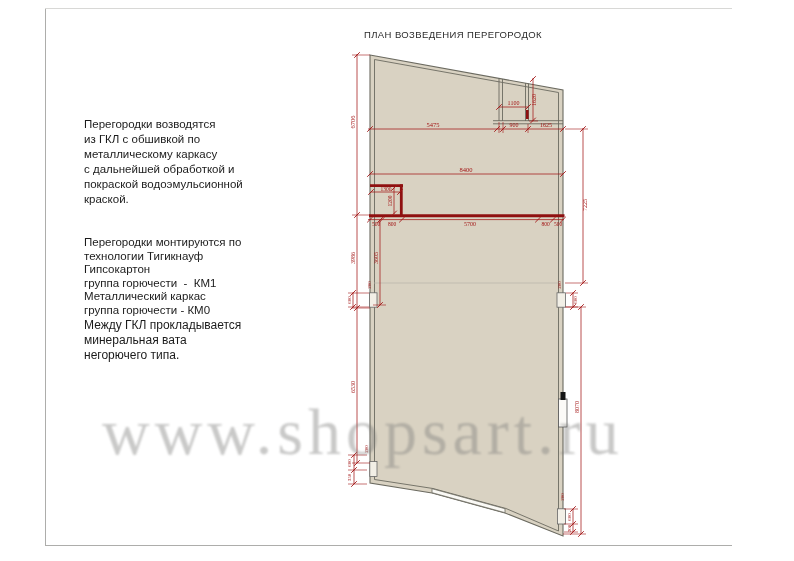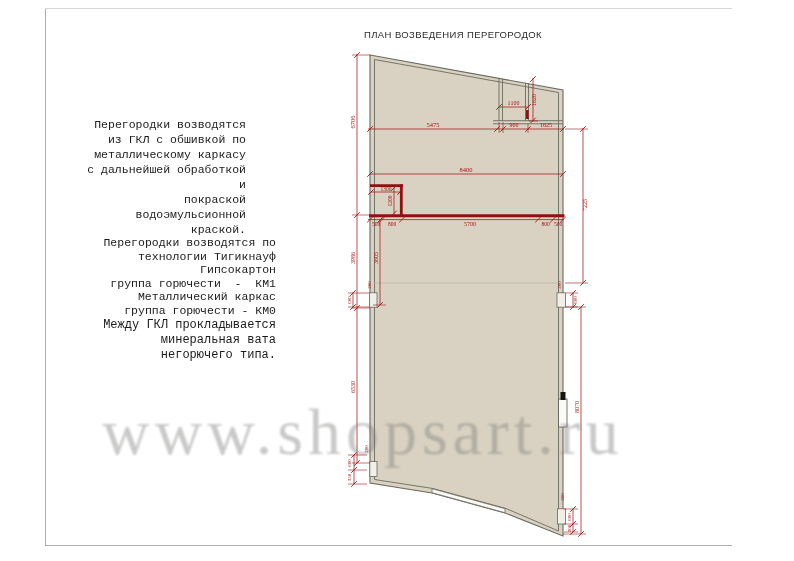--- a/index.html
+++ b/index.html
@@ -2,22 +2,22 @@
 <html><head>
 <meta charset="utf-8">
 <style>
   html,body{margin:0;padding:0;background:#fff;}
   .page{position:relative;width:732px;height:561px;background:#ffffff;overflow:hidden;
         font-family:"Liberation Serif",serif;}
   .frame{position:absolute;background:#adadab;}
   .frame.light{background:#d8d8d6;}
   .title{position:absolute;left:364px;top:29px;font-family:"Liberation Sans",sans-serif;
          font-size:9.5px;letter-spacing:.4px;color:#2b2b2b;white-space:nowrap;}
-  .note{position:absolute;left:76px;color:#1b1b1b;white-space:pre-wrap;
-        font-family:Liberation Mono, monospace;text-align:right;}
+  .note{position:absolute;left:84px;color:#1b1b1b;white-space:pre-wrap;
+        font-family:Liberation Sans, sans-serif;}
   #note1{top:117px;font-size:11.5px;line-height:15px;width:170px;}
   #note2{top:236px;font-size:11.5px;line-height:13.5px;width:200px;}
   #note3{top:318px;font-size:12px;line-height:15px;width:200px;}
   .watermark{position:absolute;left:102px;top:394px;font-family:"Liberation Serif",serif;
         font-size:66px;letter-spacing:5px;color:#7e7e7c;opacity:.42;filter:blur(1.1px);
         white-space:nowrap;pointer-events:none;}
   svg{position:absolute;left:0;top:0;}
   svg text{font-family:"Liberation Serif",serif;fill:#a31515;}
 </style>
 </head>
@@ -31,21 +31,21 @@
   <div class="frame light" style="left:792px;top:8px;width:1px;height:538px;"></div>
 
   <div class="title">ПЛАН ВОЗВЕДЕНИЯ ПЕРЕГОРОДОК</div>
 
   <div class="note" id="note1">Перегородки возводятся
 из ГКЛ с обшивкой по
 металлическому каркасу
 с дальнейшей обработкой и
 покраской водоэмульсионной
 краской.</div>
-  <div class="note" id="note2">Перегородки возводятся по
+  <div class="note" id="note2">Перегородки монтируются по
 технологии Тигикнауф
 Гипсокартон
 группа горючести  -  КМ1
 Металлический каркас
 группа горючести - КМ0</div>
   <div class="note" id="note3">Между ГКЛ прокладывается
 минеральная вата
 негорючего типа.</div>
 
   <svg width="794" height="561" viewBox="0 0 794 561">

